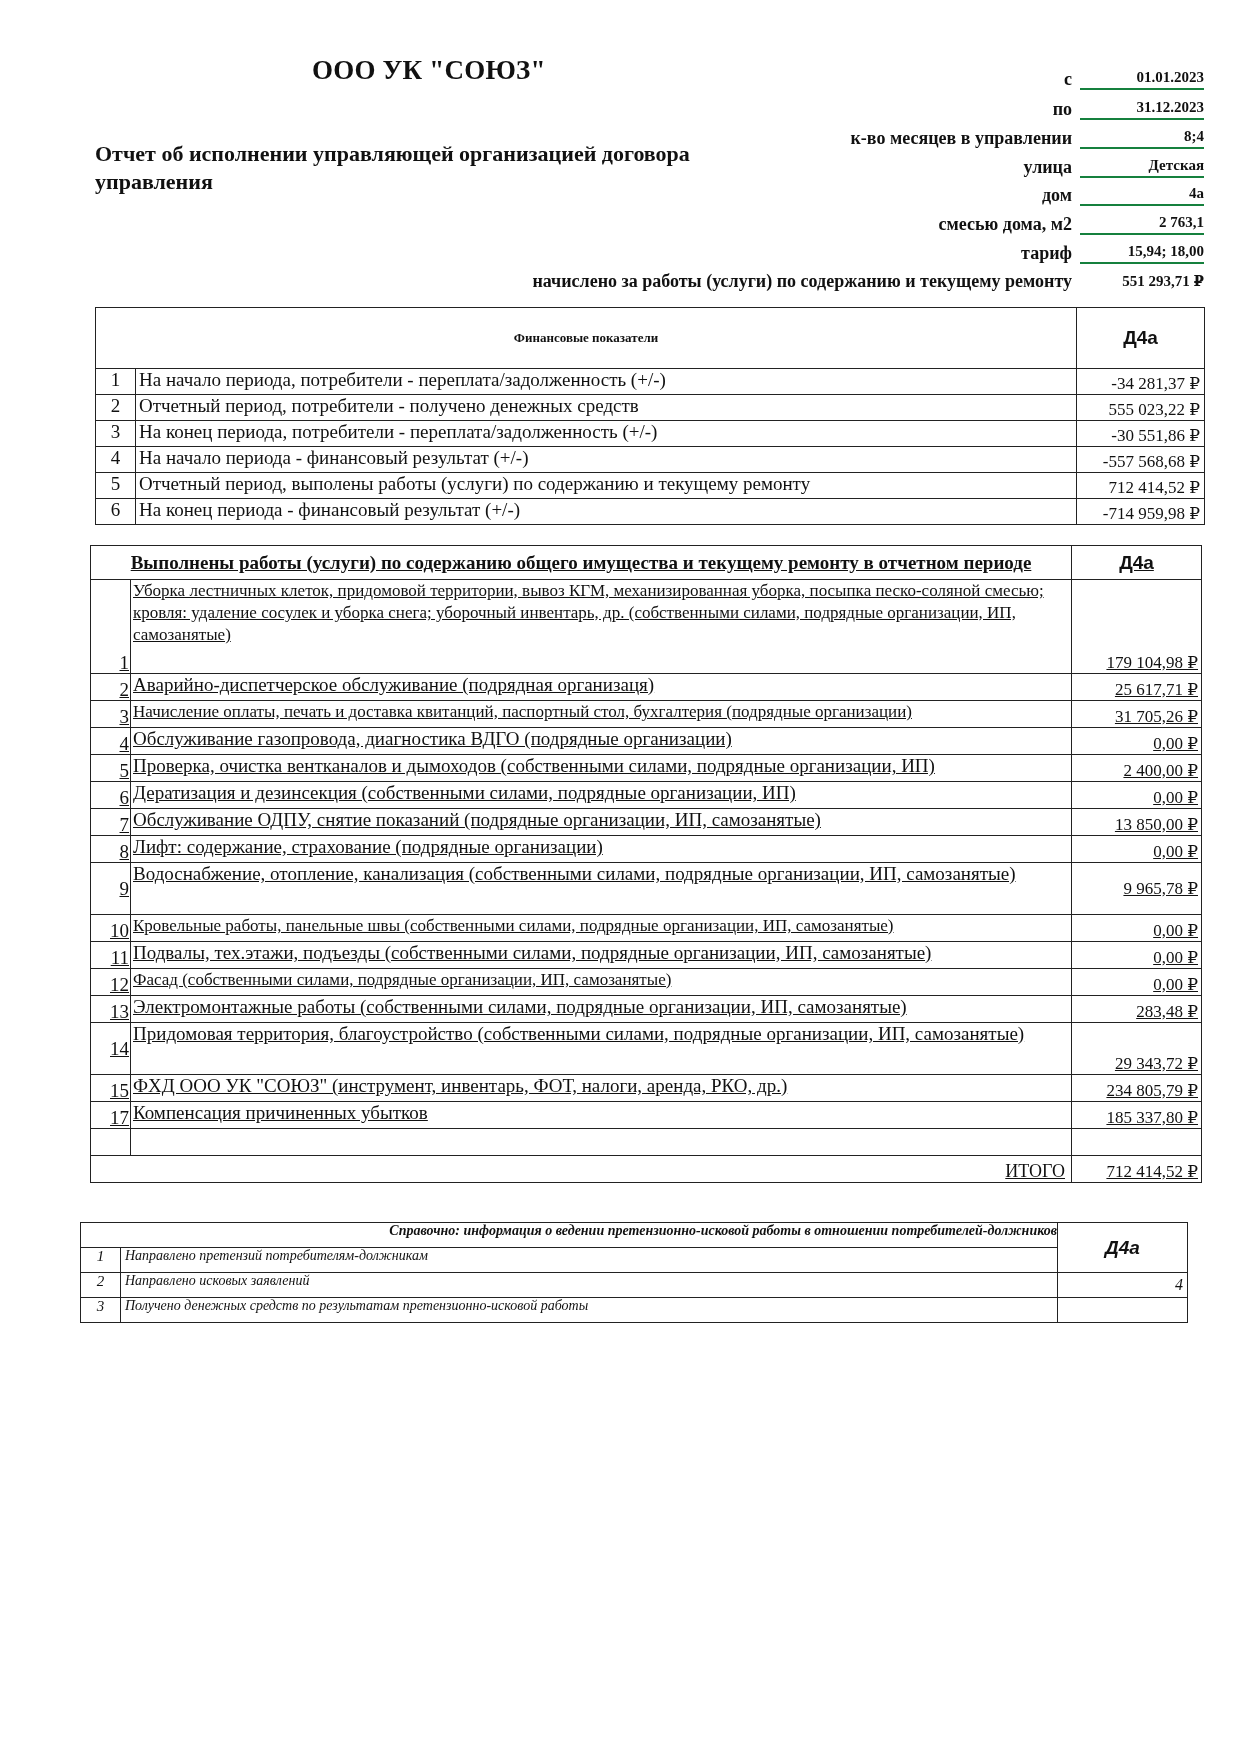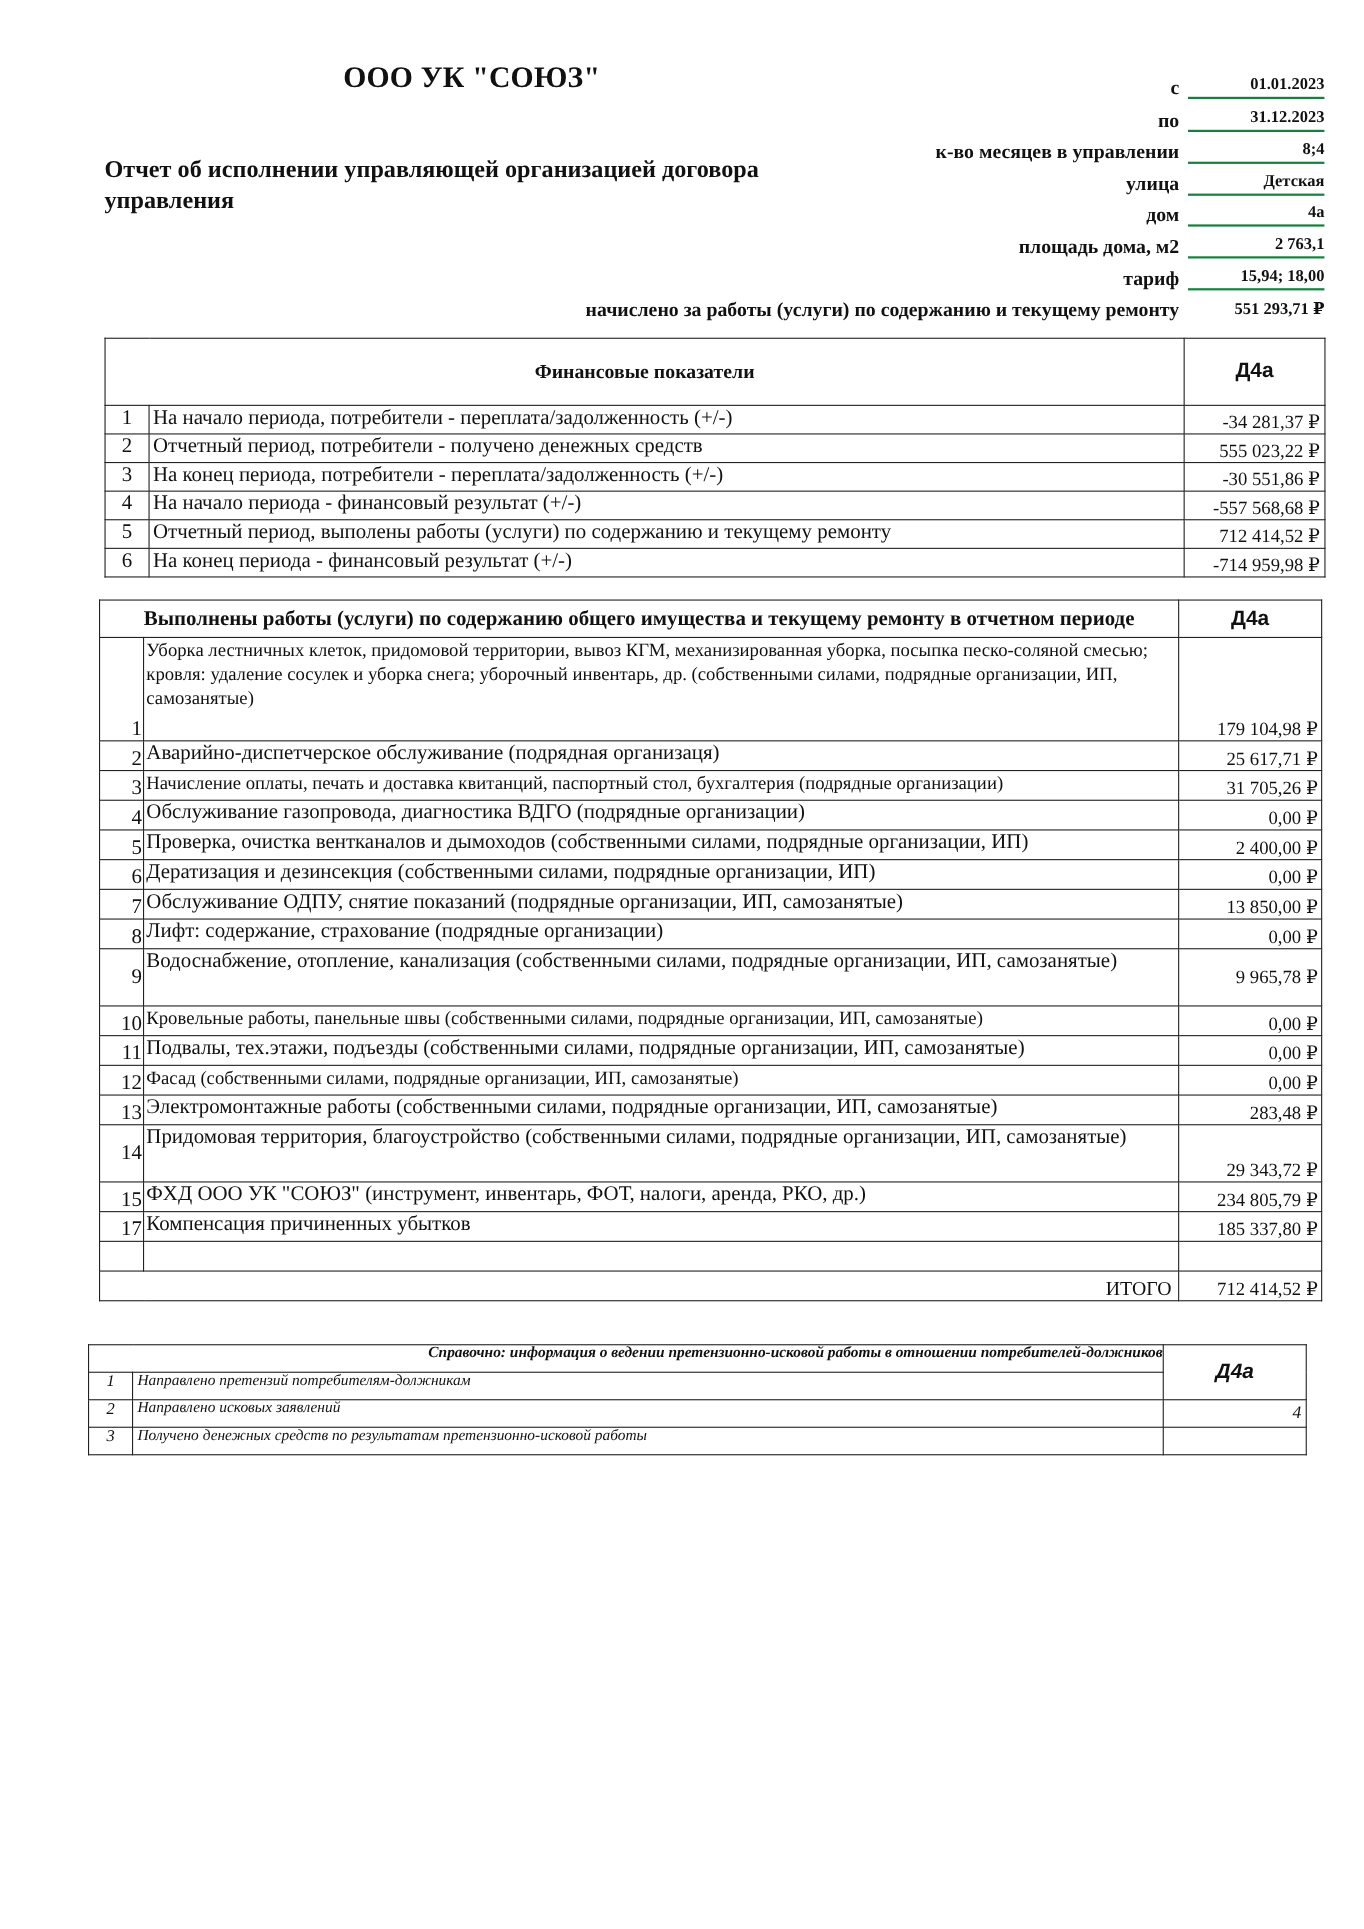--- a/index.html
+++ b/index.html
@@ -75,21 +75,21 @@
       padding: 0;
       font-weight: normal;
     }
     .fin-table {
       left: 95px;
       top: 307px;
       width: 1110px;
     }
     .fin-table .head {
       height: 60px;
-      font-size: 18px;
+      font-size: 13px;
       font-weight: bold;
       text-align: center;
     }
     .fin-table .head-col {
       font-family: "Liberation Sans", "DejaVu Sans", sans-serif;
       font-weight: bold;
       font-size: 19px;
       text-align: center;
       vertical-align: middle;
     }
@@ -111,20 +111,21 @@
       font-size: 17px;
       padding-right: 4px;
       vertical-align: bottom;
     }
     .fin-table tr.row { height: 26px; }
 
     .works-table {
       left: 90px;
       top: 545px;
       width: 1112px;
+      text-decoration: underline;
     }
     .works-table .head-title {
       font-size: 19px;
       font-weight: bold;
       text-align: center;
       line-height: 27px;
       padding: 3px 4px;
     }
     .works-table .head-col {
       font-family: "Liberation Sans", "DejaVu Sans", sans-serif;
@@ -235,21 +236,21 @@
   </div>
   <div class="info-row" style="top:150px;">
     <span class="lbl">улица</span>
     <span class="val">Детская</span>
   </div>
   <div class="info-row" style="top:178px;">
     <span class="lbl">дом</span>
     <span class="val">4а</span>
   </div>
   <div class="info-row" style="top:207px;">
-    <span class="lbl">площадь дома, м2</span>
+    <span class="lbl">смесью дома, м2</span>
     <span class="val">2 763,1</span>
   </div>
   <div class="info-row" style="top:236px;">
     <span class="lbl">тариф</span>
     <span class="val">15,94; 18,00</span>
   </div>
   <div class="info-row" style="top:264px;">
     <span class="lbl">начислено за работы (услуги) по содержанию и текущему ремонту</span>
     <span class="val plain">551 293,71 ₽</span>
   </div>

